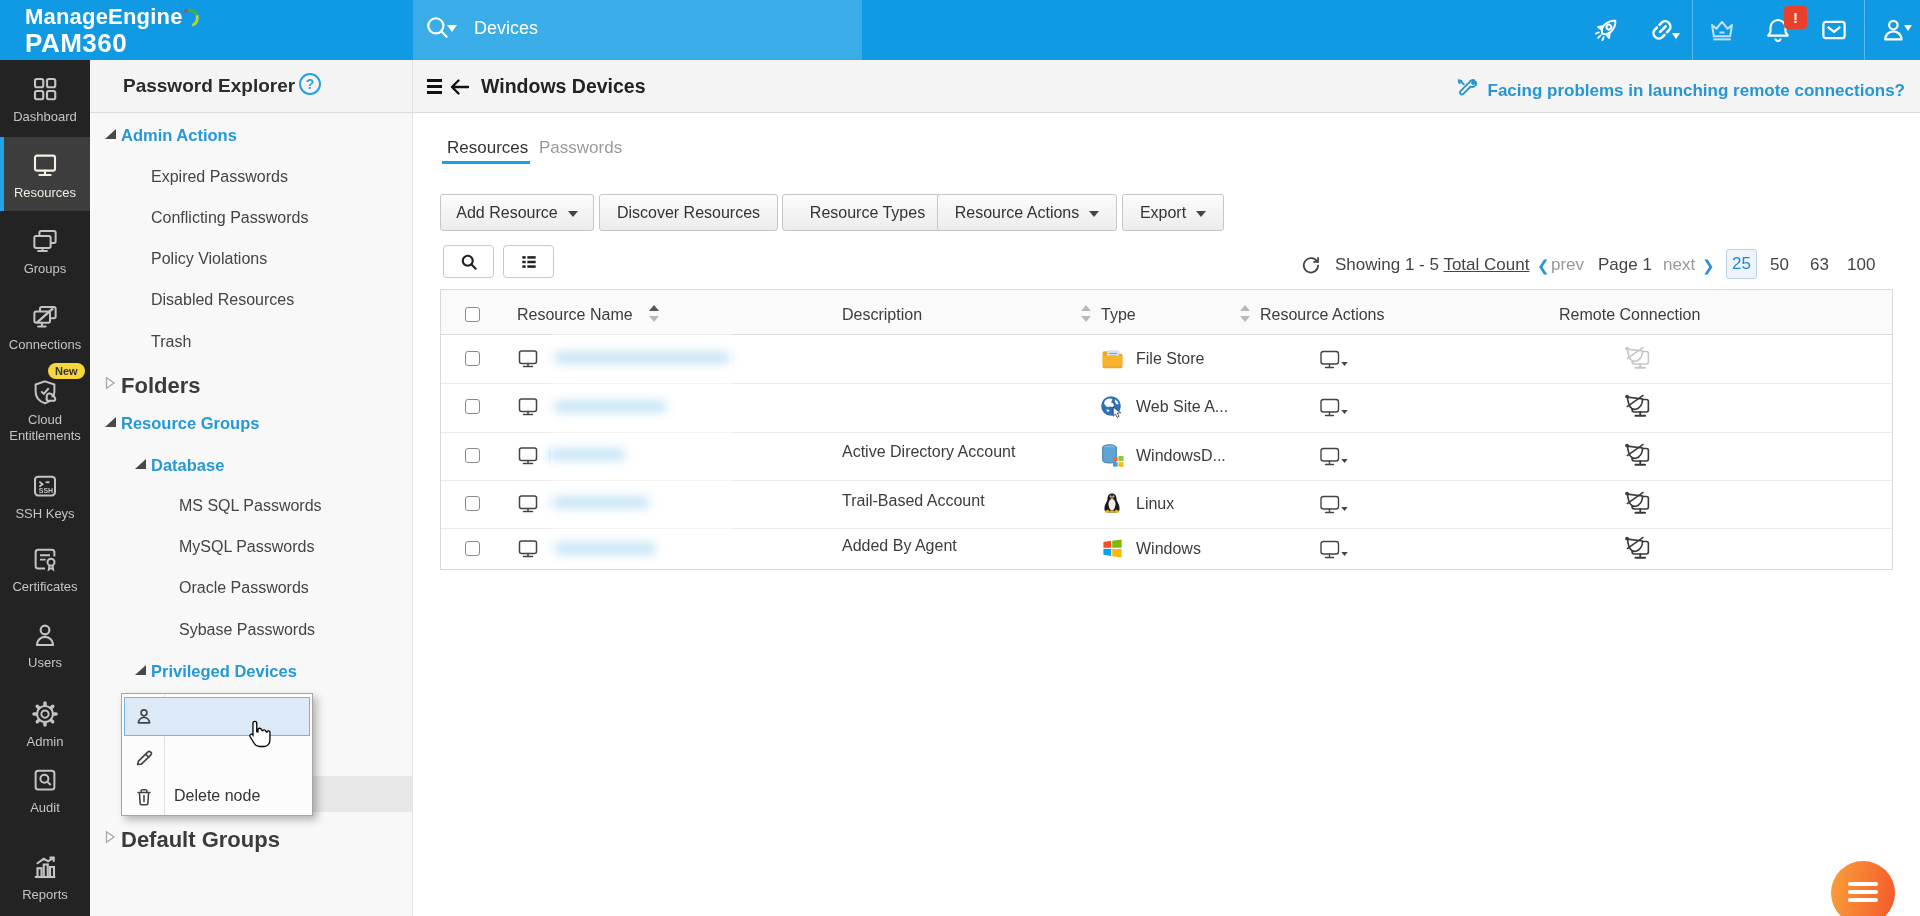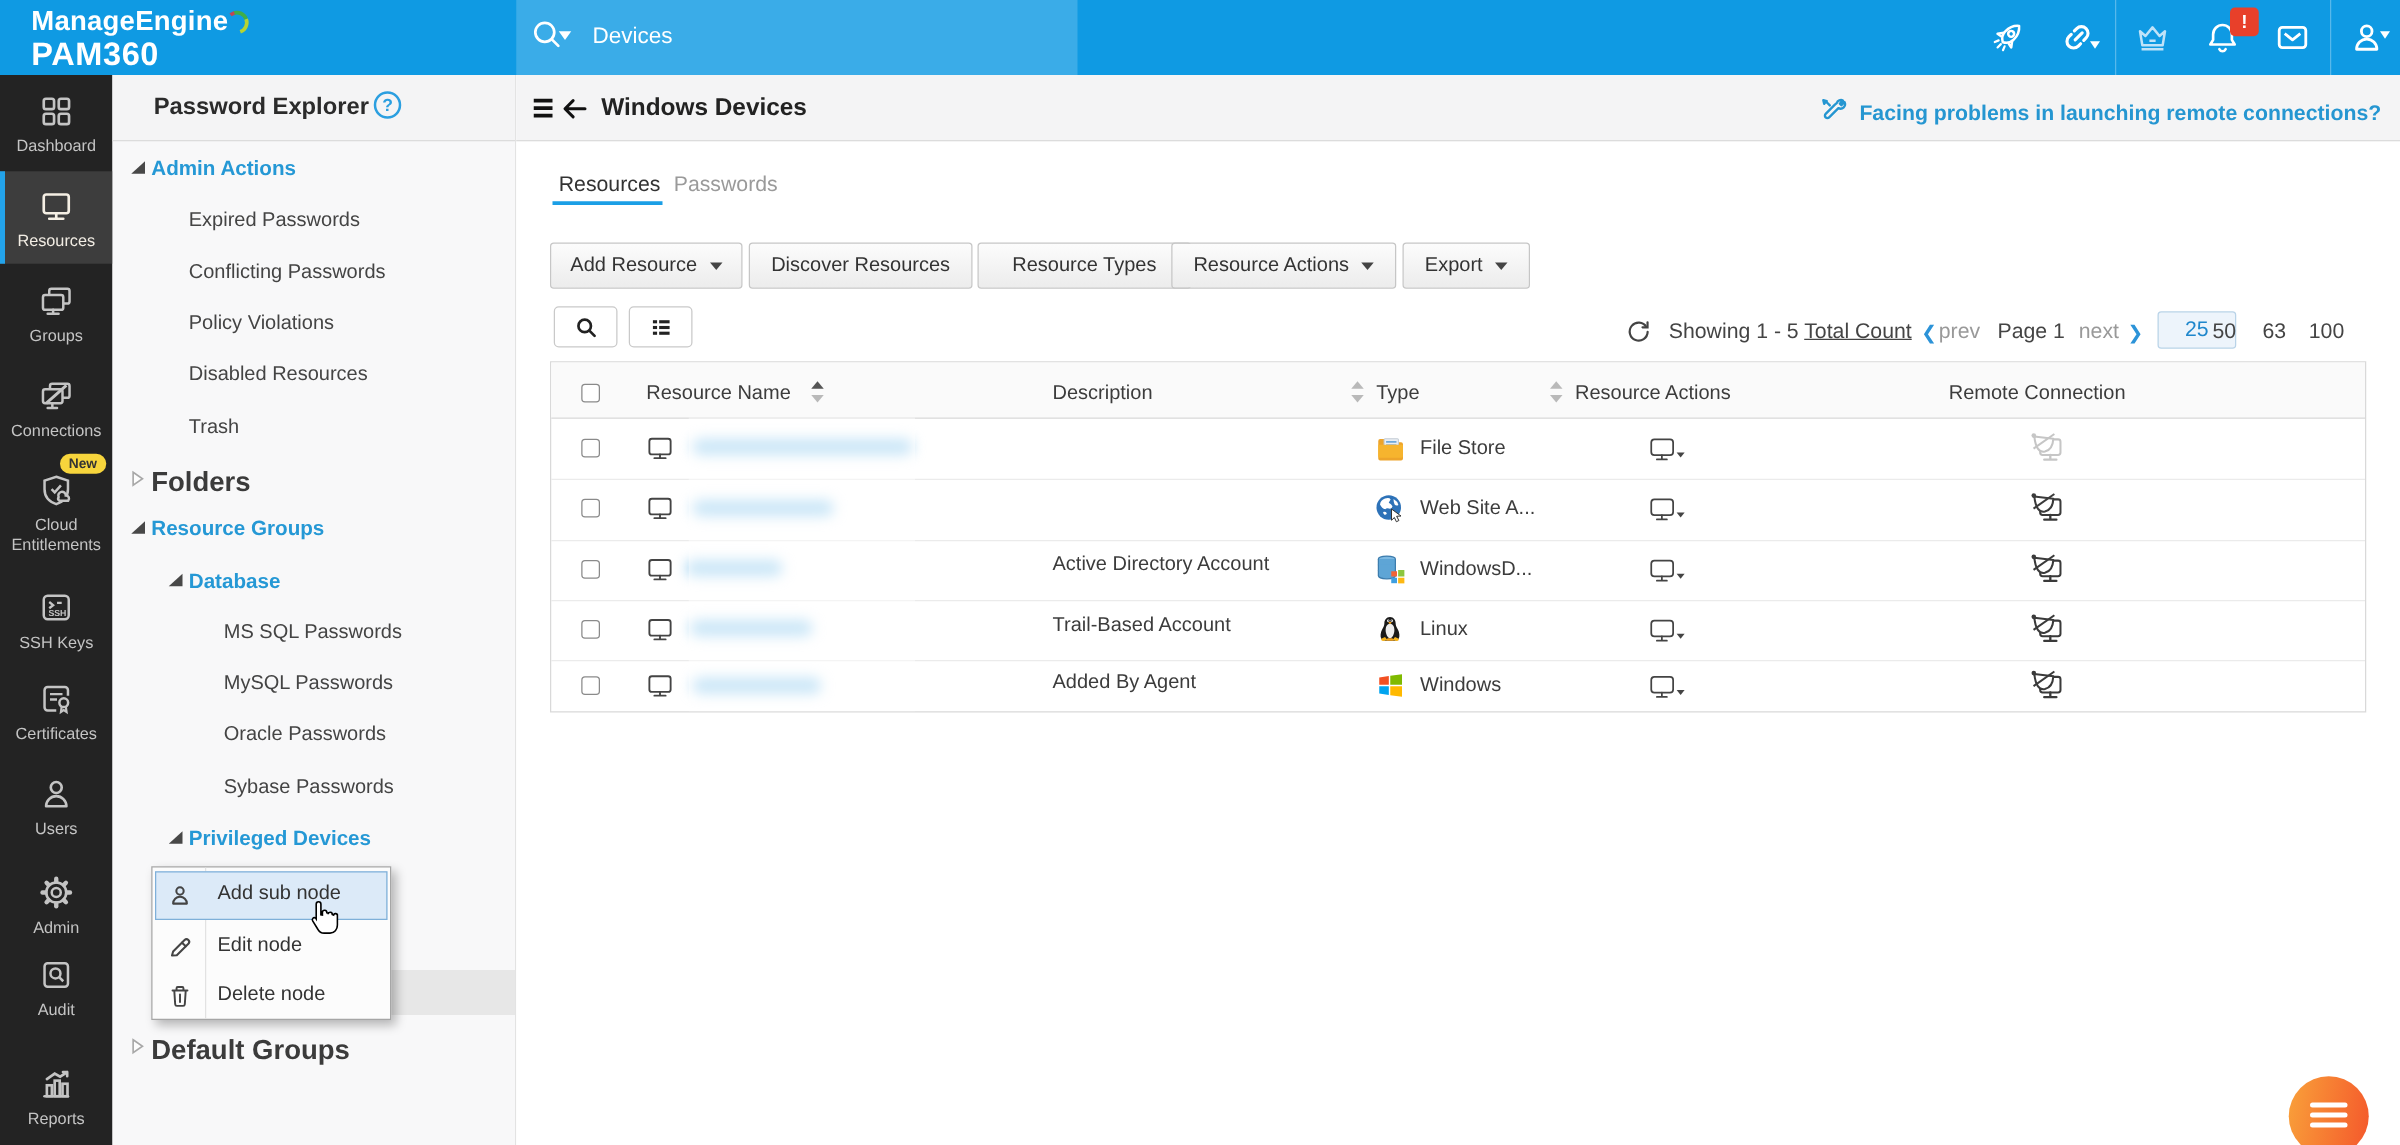--- a/index.html
+++ b/index.html
@@ -44,21 +44,21 @@
 .main { position:absolute; left:413px; top:60px; width:1507px; height:856px; background:#fff; }
 .titlebar { position:absolute; left:0; top:0; width:1507px; height:53px; background:#f4f4f5; border-bottom:1px solid #dcdcdc; }
 .titlebar .t { position:absolute; left:68px; top:15px; font-size:19.5px; font-weight:bold; color:#222; }
 .helplink { position:absolute; right:15px; top:16px; font-size:17px; font-weight:bold; color:#2596d1;text-align:center; }
 .tab { position:absolute; top:78px; font-size:17px; color:#333; }
 .tabline { position:absolute; left:29px; top:101px; width:88px; height:3px; background:#1b9fe6; }
 .btn { position:absolute; top:134px; height:37px; background:linear-gradient(#fcfcfc,#ececec); border:1px solid #c6c6c6; border-radius:3px; font-size:16px; color:#333; text-align:center; line-height:35px; }
 .caret { display:inline-block; width:0; height:0; border-left:5px solid transparent; border-right:5px solid transparent; border-top:6px solid #444; margin-left:10px; vertical-align:middle; }
 .sqbtn { position:absolute; top:185px; height:33px; background:#fff; border:1px solid #c9c9c9; border-radius:4px; display:flex; align-items:center; justify-content:center; color:#222; }
 .pagrow { position:absolute; top:195px; font-size:17px; color:#444; white-space:nowrap; }
-.pbox { border:1px solid #b9d3e8 !important; background:#edf4fb; color:#1f87cc !important; border-radius:3px; padding:4px 21px; }
+.pbox { border:1px solid #b9d3e8 !important; background:#edf4fb; color:#1f87cc !important; border-radius:3px; padding:4px 5px; }
 
 .tbl { position:absolute; left:27px; top:229px; width:1453px; height:281px; border:1px solid #d9d9d9; }
 .thead { position:absolute; left:0; top:0; width:1451px; height:45px; background:#fafafa; border-bottom:1px solid #d9d9d9; font-size:16px; color:#333; }
 .rowsep { position:absolute; left:0; width:1451px; height:1px; background:#ebebeb; }
 .cell { position:absolute; font-size:16px; color:#3c3c3c; white-space:nowrap; }
 .cb { position:absolute; width:15px; height:15px; border:1px solid #8a8a8a; border-radius:3px; background:#fff; }
 .sortud { position:absolute; width:0; height:0; border-left:5px solid transparent; border-right:5px solid transparent; }
 .up-d { border-bottom:6px solid #555; }
 .dn-l { border-top:6px solid #b9b9b9; }
 .up-l { border-bottom:6px solid #b9b9b9; }
@@ -300,30 +300,24 @@
     </svg>
     <div class="trow hd" style="left:31px;top:767px">Default Groups</div>
 
   <div class="cmenu">
     <div class="vsep"></div>
     <div class="item hilite"></div>
     <svg class="icn" style="top:11px" width="22" height="22" viewBox="0 0 24 24" fill="none" stroke="#444" stroke-width="1.8" stroke-linecap="round">
         <circle cx="12" cy="8.5" r="3.2"></circle>
         <path d="M6 19.5 a6 6 0 0 1 12 0 Z" stroke-linejoin="round"></path>
       </svg>
-    <div class="item" style="top:3px">
-        <div class="txt">Add sub node</div>
-      </div>
     <svg class="icn" style="top:53px" width="22" height="22" viewBox="0 0 24 24" fill="none" stroke="#444" stroke-width="1.8" stroke-linecap="round">
         <path d="M5 19 L6 15.5 L16 5.5 a2.3 2.3 0 0 1 3.3 3.3 L9.2 18.7 Z" stroke-linejoin="round"></path>
         <path d="M13.8 7.8 L17 11"></path>
       </svg>
-    <div class="item" style="top:45px">
-        <div class="txt">Edit node</div>
-      </div>
     <svg class="icn" style="top:92px" width="22" height="22" viewBox="0 0 24 24" fill="none" stroke="#444" stroke-width="1.7" stroke-linecap="round">
         <path d="M5.5 7 L18.5 7 M9 7 V5 a1 1 0 0 1 1 -1 h4 a1 1 0 0 1 1 1 v2 M7 7 L7.8 19 a1.5 1.5 0 0 0 1.5 1.4 h5.4 a1.5 1.5 0 0 0 1.5 -1.4 L17 7"></path>
         <path d="M12 10.5 L12 17"></path>
       </svg>
     <div class="item" style="top:84px">
         <div class="txt">Delete node</div>
       </div>
 
     <svg class="abs" style="left:120px;top:26px;z-index:6" width="29" height="33" viewBox="0 0 24 28">
         <path d="M9 2.8 a1.6 1.6 0 0 1 3.2 0 V10 l1 0.2 V8.4 a1.5 1.5 0 0 1 3 0.2 l0.9 0.3 V9.6 a1.4 1.4 0 0 1 2.8 0.3 l0.9 0.4 a1.3 1.3 0 0 1 2.6 0.5 V17 c0 3 -2 5.5 -5 5.5 h-4 c-2 0-3.4-1-4.4-2.8 L6.6 14.2 c-0.8-1.4 0.6-2.8 2-2 L9 12.8 Z" fill="#fff" stroke="#000" stroke-width="1.1"></path>

